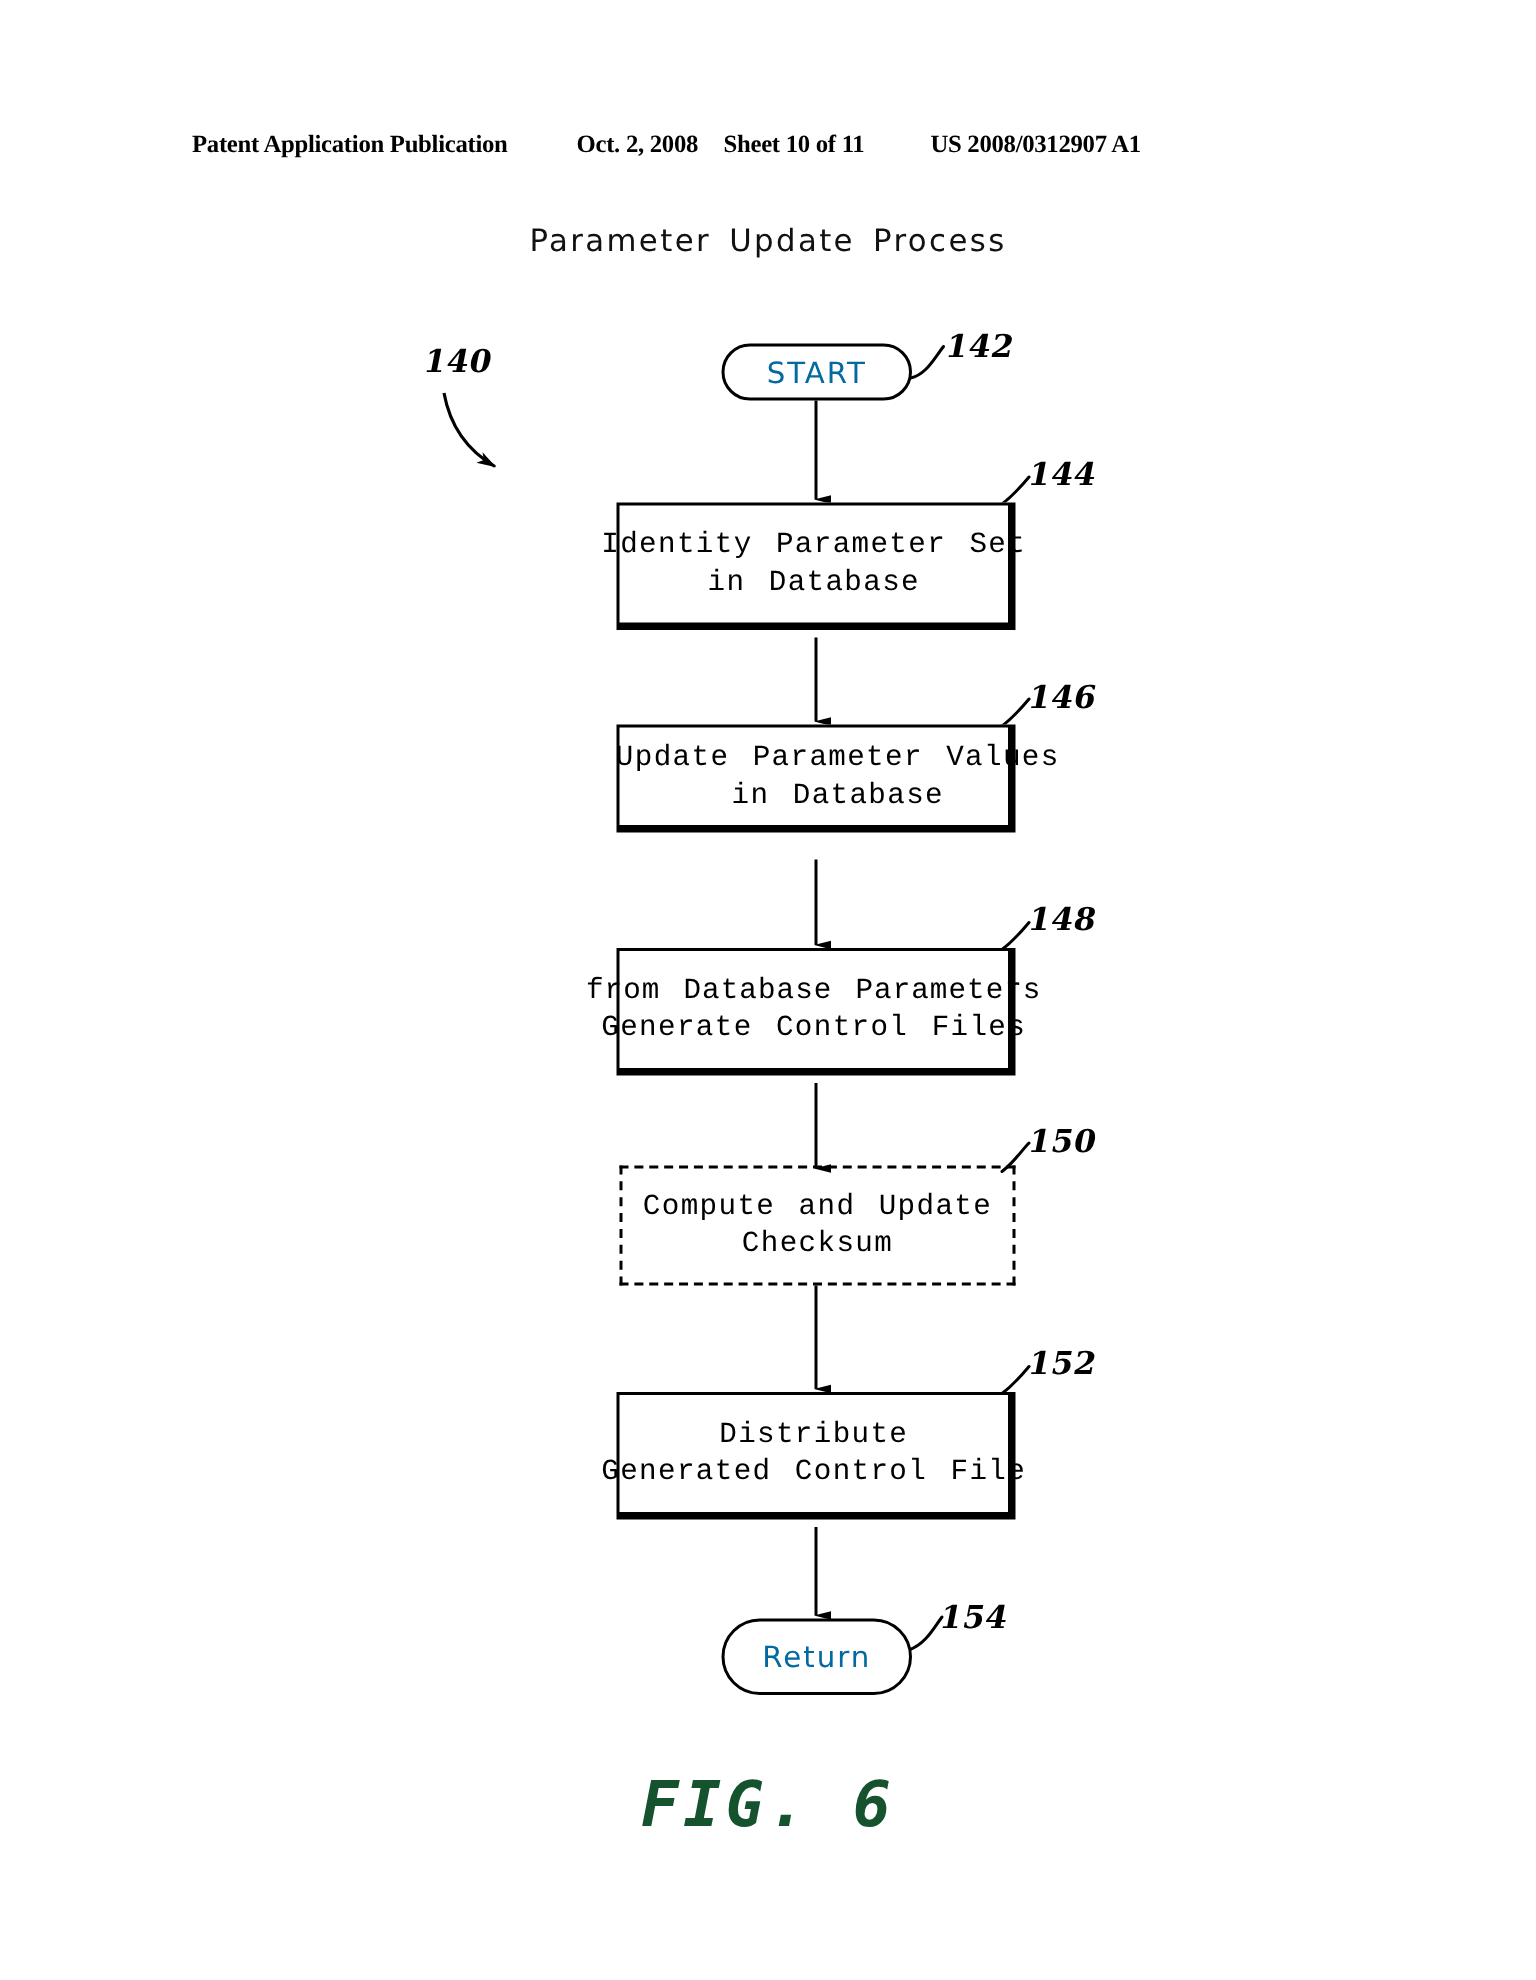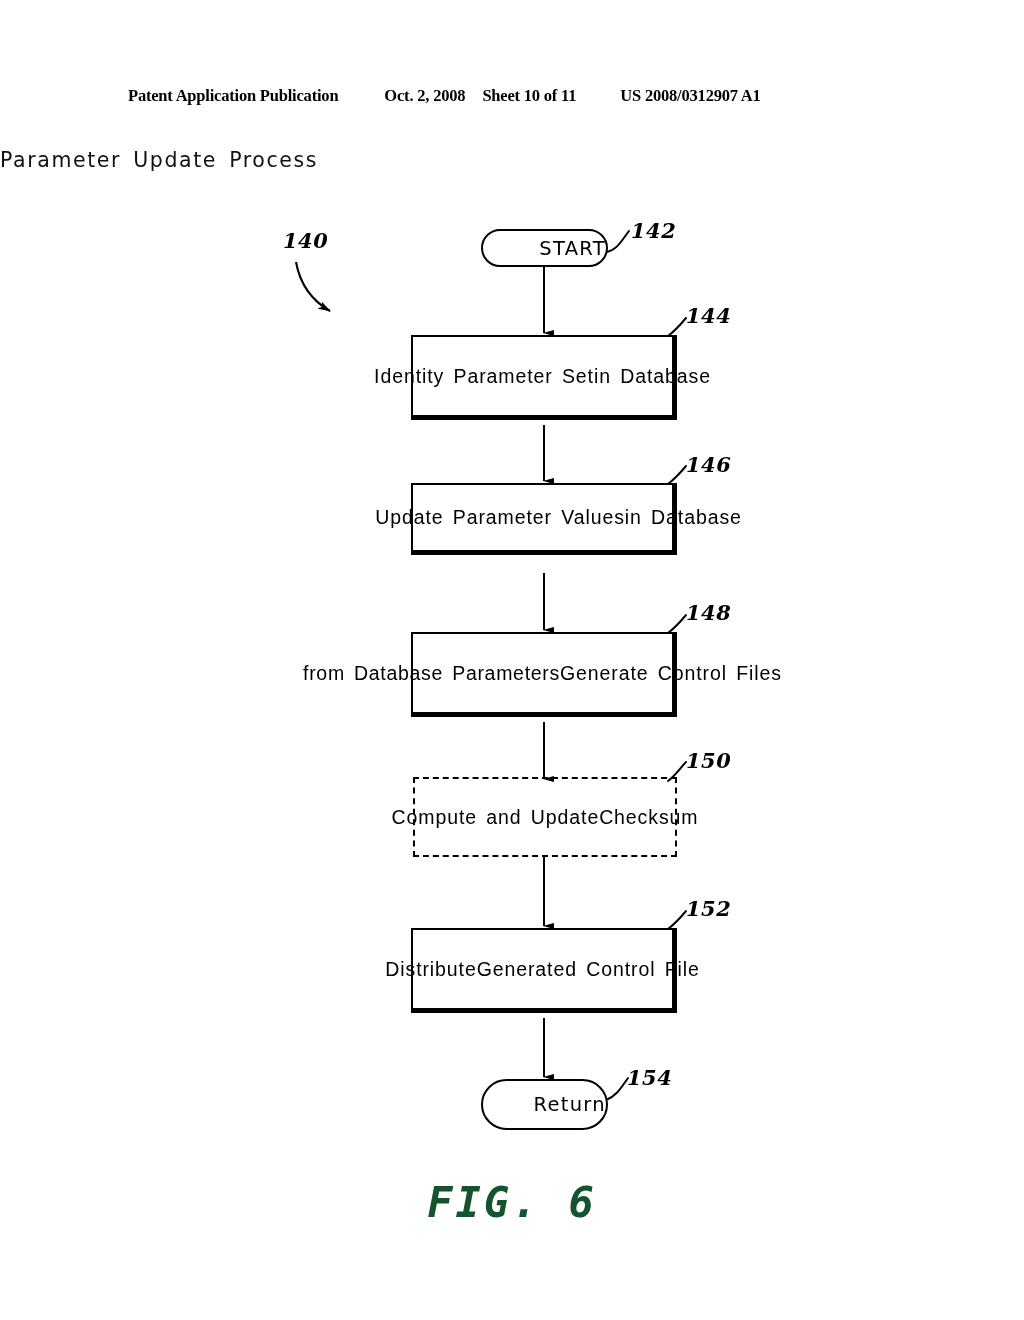--- a/index.html
+++ b/index.html
@@ -42,61 +42,61 @@
     left: 0;
     width: 1024px;
     height: 1320px;
   }
 
   .fig-title {
     position: absolute;
     top: 148px;
     left: 0;
     width: 1024px;
-    text-align: left;
+    text-align: center;
     font-family: "DejaVu Sans", sans-serif;
     font-size: 20.5px;
     letter-spacing: 1.6px;
     word-spacing: 4px;
     color: #111;
   }
 
   
   .terminal {
     position: absolute;
     border: 2.4px solid #000;
     border-radius: 999px;
     background: #fff;
     box-sizing: border-box;
     display: flex;
     align-items: center;
-    justify-content: flex-end;
+    justify-content: center;
     font-size: 19.5px;
     letter-spacing: 1.3px;
     font-family: "DejaVu Sans", sans-serif;
-    color: #000000;
+    color: #0369a1;
   }
   .terminal.t-start { left: 481px; top: 229px; width: 127px; height: 38px; }
   .terminal.t-return { left: 481px; top: 1079px; width: 127px; height: 51px; }
 
   
   .pbox {
     position: absolute;
     background: #fff;
     box-sizing: border-box;
     border-top: 2.1px solid #000;
     border-left: 2.1px solid #000;
     border-right: 5.4px solid #000;
     border-bottom: 5.4px solid #000;
     display: flex;
-    flex-direction: row;
+    flex-direction: column;
     align-items: center;
     justify-content: center;
     text-align: center;
-    font-family: Liberation Sans, sans-serif;
+    font-family: Liberation Mono, monospace;
     font-size: 19.5px;
     line-height: 1.28;
     letter-spacing: 0.9px;
     word-spacing: 3px;
     color: #000;
   }
   .pbox.dashed {
     border: none;
     outline: none;
     background: transparent;

